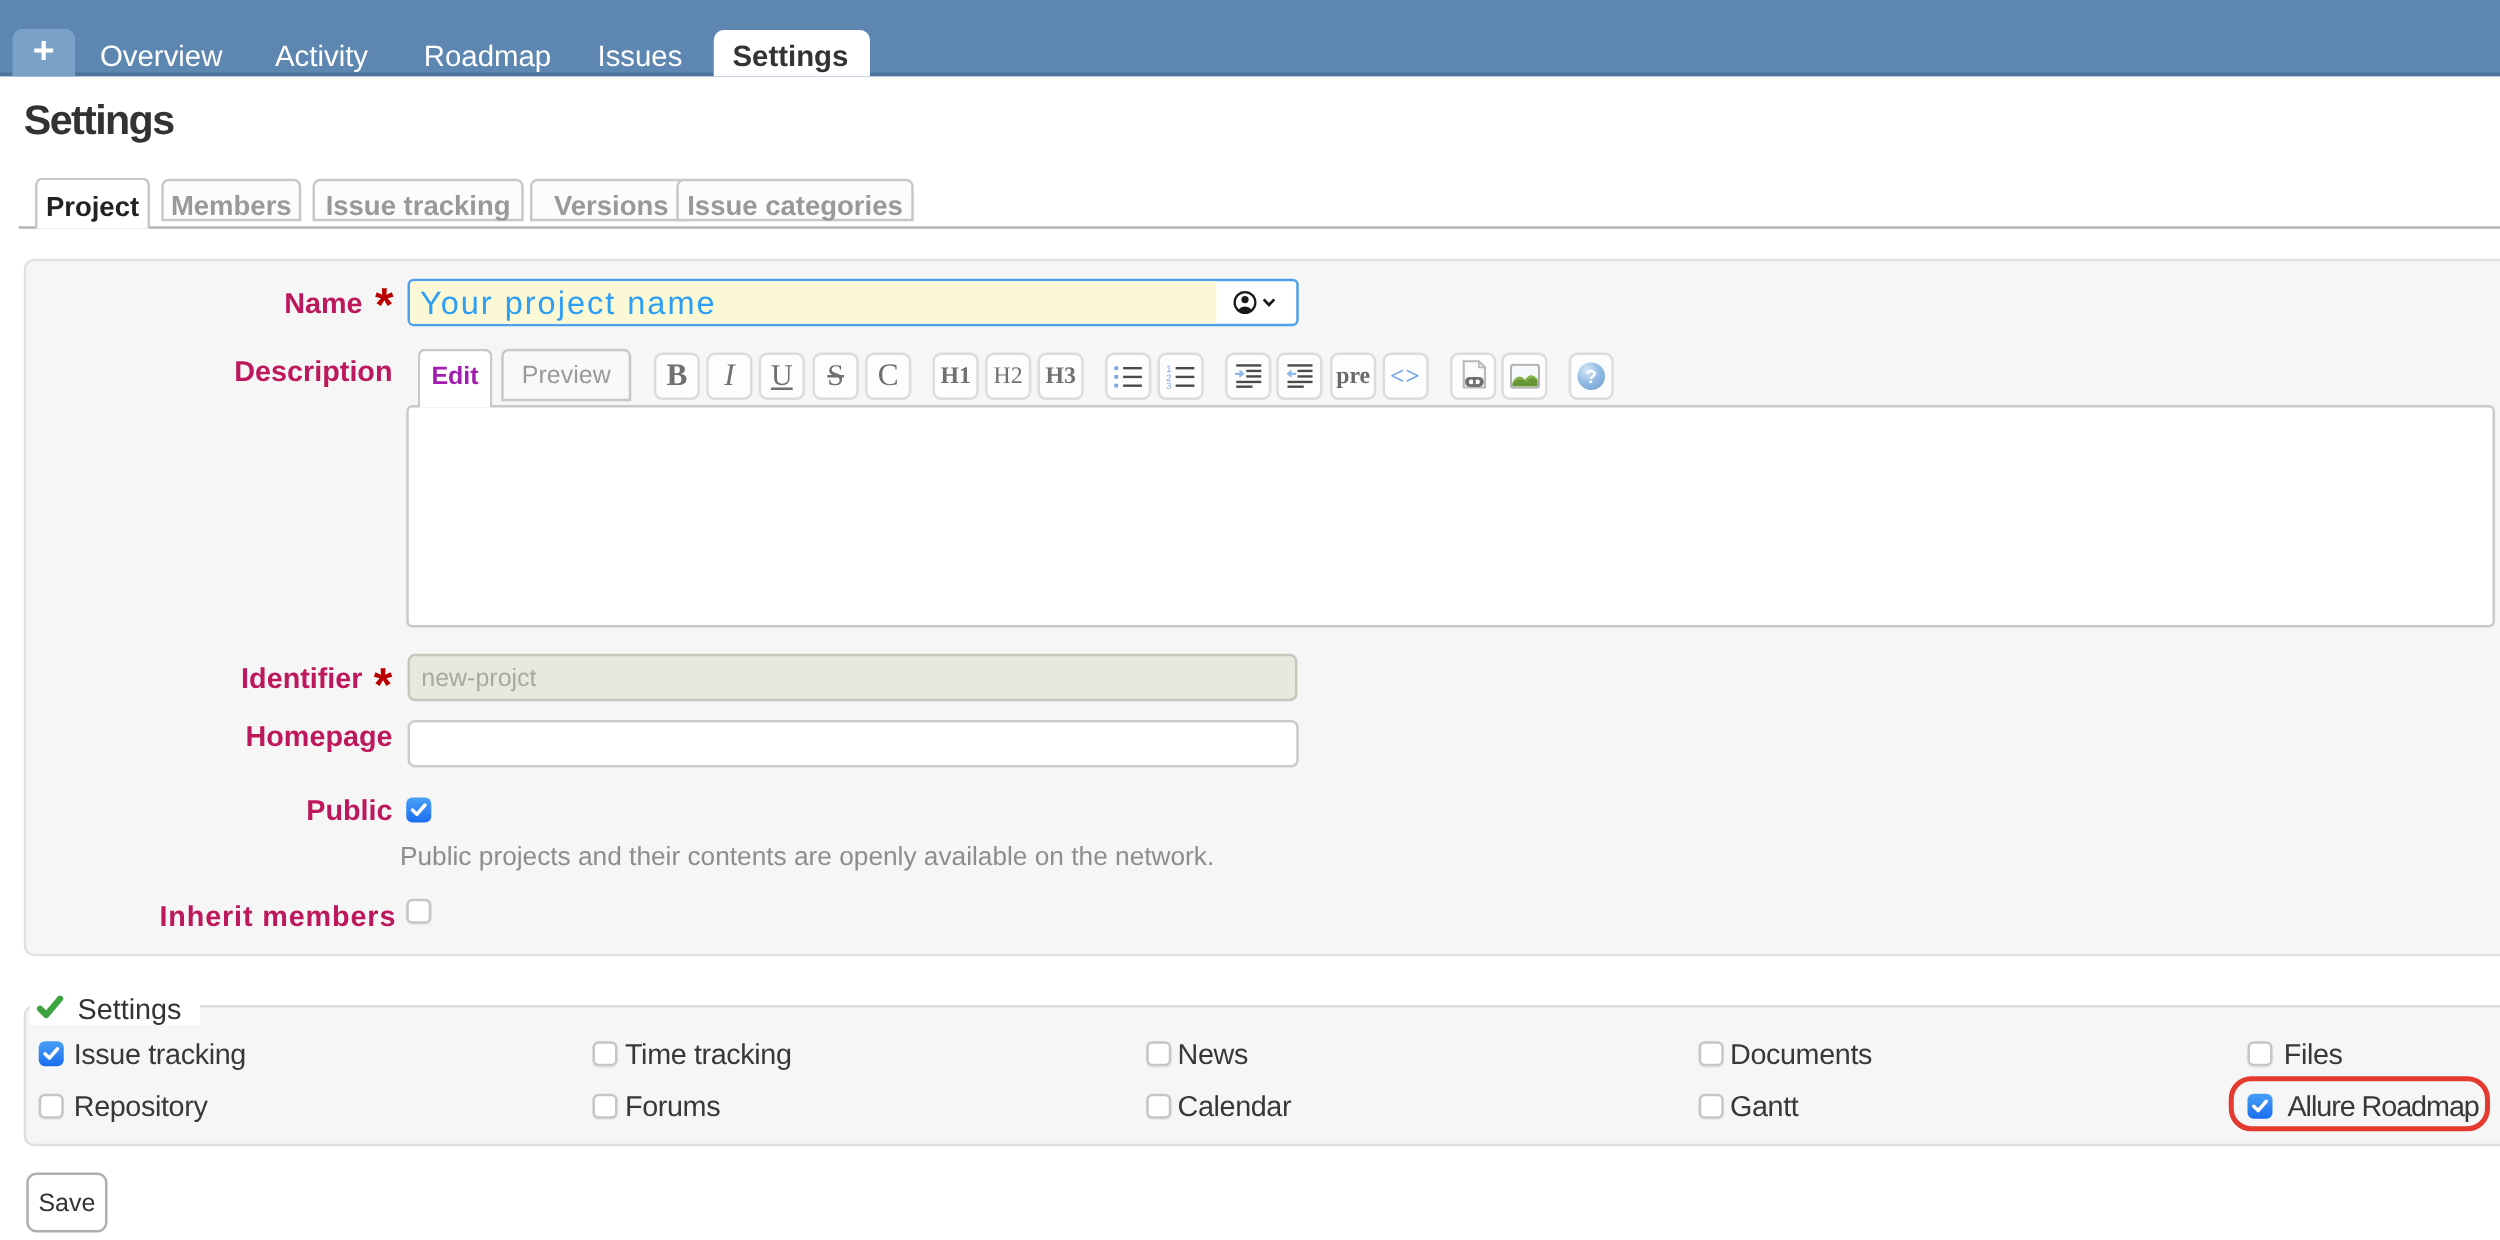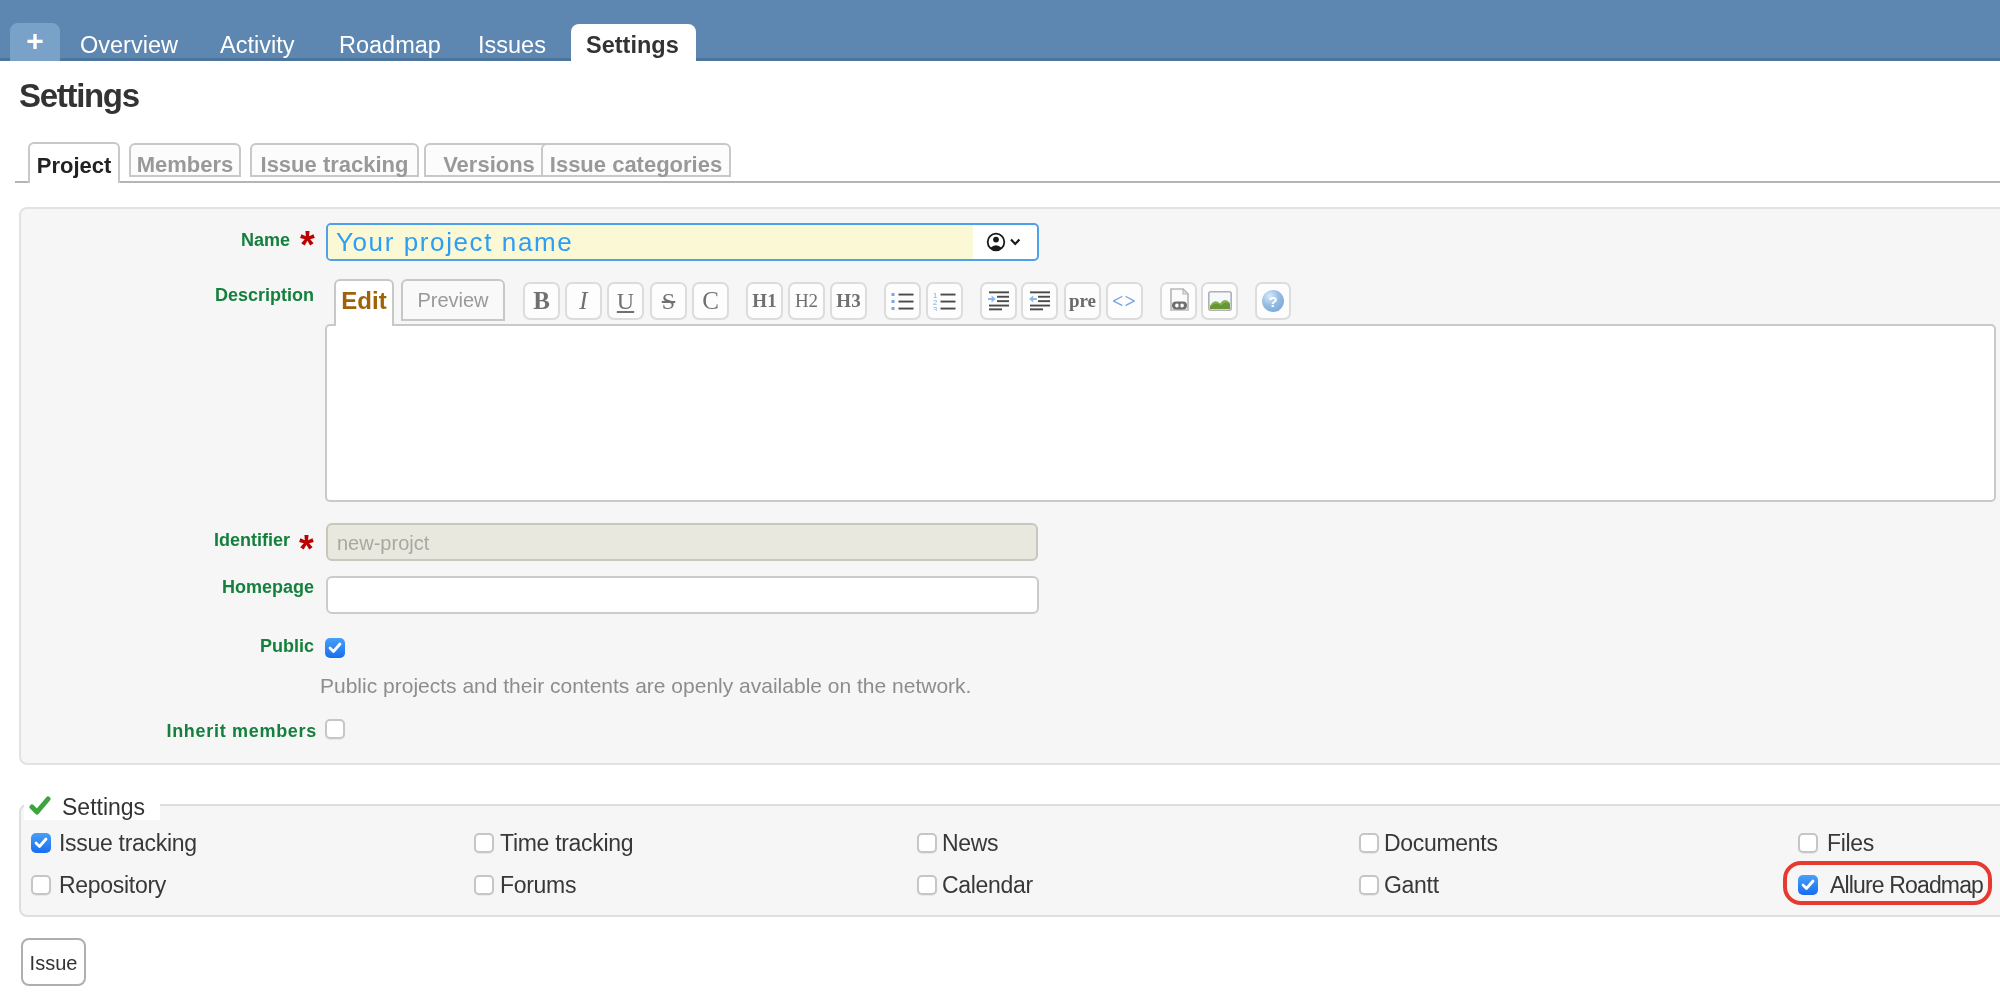--- a/index.html
+++ b/index.html
@@ -11,28 +11,28 @@
 #stab{left:571px;top:24px;width:125px;height:37px;background:#fff;border-radius:8px 8px 0 0;z-index:2}
 #stabtxt{left:586px;top:26px;height:38px;line-height:38px;color:#333;font-weight:bold;font-size:23.5px;z-index:3}
 
 #h2{left:19px;top:79px;font-size:33px;font-weight:bold;color:#333;line-height:1;letter-spacing:-1.3px}
 
 #tabline{left:15px;top:181px;width:1985px;height:2px;background:#b5b5b5}
 .tab{top:143px;height:34px;background:#fcfcfc;border:2px solid #c8c8c8;border-radius:6px 6px 0 0;color:#999;font-weight:bold;font-size:22px;text-align:center;line-height:30px;padding-top:5px}
 .tabsel{top:142px;height:41px;background:#fff;border-bottom:none;color:#222;z-index:2;line-height:31px;padding-top:6px}
 
 #box1{left:19px;top:207px;width:2001px;height:558px;background:#f6f6f6;border:2px solid #e2e2e2;border-radius:8px}
-.lbl{font-weight:bold;font-size:18px;color:#15803d;line-height:1;text-align:right}
+.lbl{font-weight:bold;font-size:23px;color:#be185d;line-height:1;text-align:right}
 .req{color:#b00;font-weight:bold}
 
 #nameinp{left:326px;top:223px;width:713px;height:38px;background:#fff;border:2px solid #4fa0ea;border-radius:5px}
 #nameyellow{left:328px;top:225px;width:645px;height:34px;background:#faf8d5;border-radius:3px 0 0 3px}
 #nametxt{left:336px;top:229px;font-size:26px;color:#2e9ef4;line-height:1;letter-spacing:1.6px}
 
-#edittab{left:334px;top:279px;width:60px;height:47px;background:#fff;border:2px solid #c8c8c8;border-bottom:none;border-radius:6px 6px 0 0;z-index:2;color:#a16207;font-weight:bold;font-size:24px;text-align:center;line-height:40px}
+#edittab{left:334px;top:279px;width:60px;height:47px;background:#fff;border:2px solid #c8c8c8;border-bottom:none;border-radius:6px 6px 0 0;z-index:2;color:#a21caf;font-weight:bold;font-size:20px;text-align:center;line-height:40px}
 #prevtab{left:401px;top:279px;width:104px;height:42px;background:#f9f9f9;border:2px solid #c8c8c8;border-radius:6px 6px 0 0;color:#999;font-weight:normal;font-size:20px;text-align:center;line-height:38px}
 .tb{top:282px;width:37px;height:38px;background:#fdfdfd;border:2px solid #dcdcdc;border-radius:7px;display:flex;align-items:center;justify-content:center;font-family:"Liberation Serif",serif;color:#707070}
 #textarea{left:325px;top:324px;width:1671px;height:178px;background:#fff;border:2px solid #c9c9c9;border-radius:5px;z-index:1}
 
 #identinp{left:326px;top:523px;width:712px;height:38px;background:#e9e8de;border:2px solid #c8c7be;border-radius:6px}
 #identph{left:337px;top:533px;font-size:20px;color:#a8a8a2;line-height:1}
 
 #homeinp{left:326px;top:576px;width:713px;height:38px;background:#fff;border:2px solid #cbcbcb;border-radius:6px}
 
 .cb{width:20px;height:20px;background:#fff;border:2px solid #c6c6c6;border-radius:5px;box-shadow:0 1px 1px rgba(0,0,0,0.06)}
@@ -222,13 +222,13 @@
 <div class="a mlbl" style="left:942px;top:874px">Calendar</div>
 <div class="a cb" style="left:1359px;top:875px"></div>
 <div class="a mlbl" style="left:1384px;top:874px">Gantt</div>
 <div class="a cbc" style="left:1798px;top:875px">
     <svg width="14" height="12" viewBox="0 0 14 12">
       <polyline points="2,6 5.5,9.5 12,2" fill="none" stroke="#fff" stroke-width="2.8" stroke-linecap="round" stroke-linejoin="round"></polyline>
     </svg>
   </div>
 <div class="a mlbl" style="left:1830px;top:874px;letter-spacing:-0.85px">Allure Roadmap</div>
 <div class="a" id="redbox"></div>
-<div class="a" id="save">Issue</div>
+<div class="a" id="save">Save</div>
 
 </body></html>

